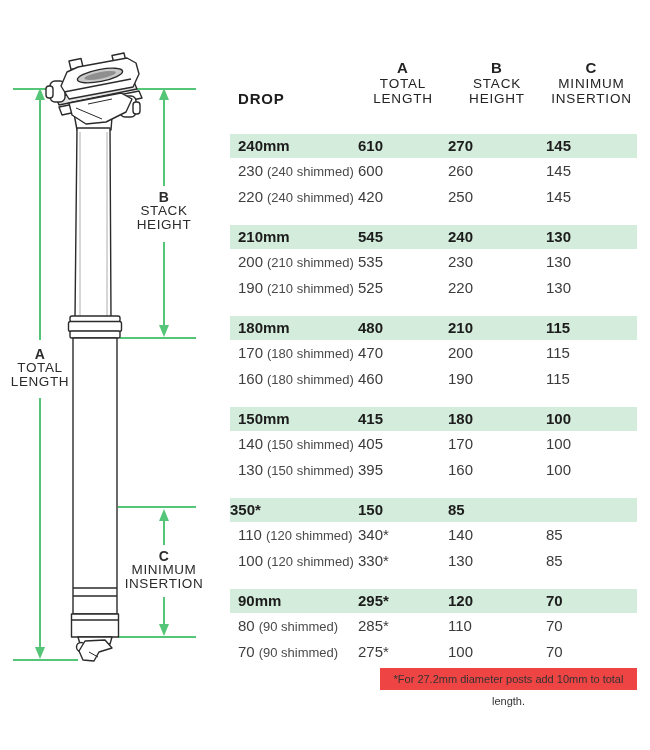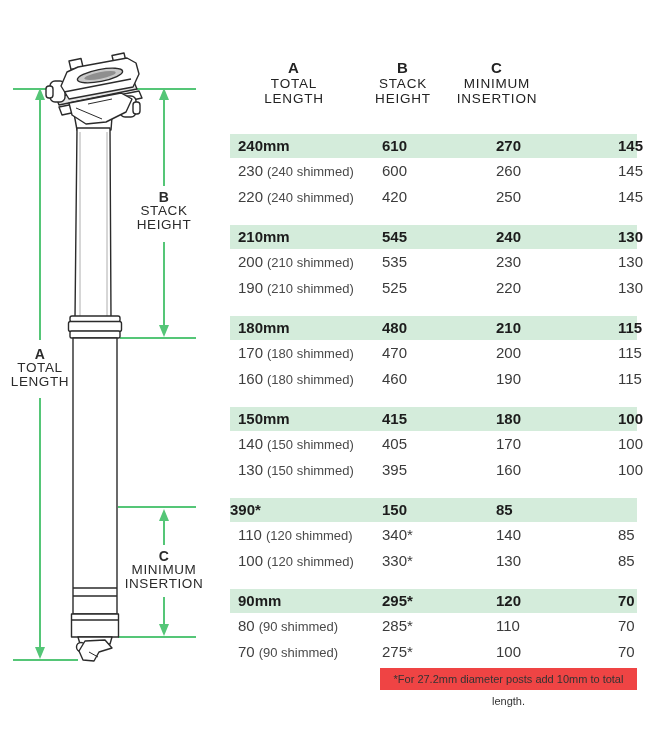--- a/index.html
+++ b/index.html
@@ -14,21 +14,21 @@
 
   
   #spec-table{position:absolute;left:230px;top:60px;width:407px;}
   .grid-row{display:grid;grid-template-columns:128px 90px 98px 91px;align-items:center;}
   .thead{align-items:end;margin-bottom:27px;}
   .th{text-align:center;font-size:13.5px;letter-spacing:0.8px;line-height:15.5px;color:#232323;}
   .th-letter{font-weight:bold;font-size:15px;letter-spacing:1px;}
   .th-drop{font-weight:bold;font-size:15px;letter-spacing:0.8px;padding-left:8px;color:#1c1c1c;}
 
   .tgroup{margin-bottom:15px;}
-  .trow{height:26px;gap:24px;}
+  .trow{height:26px;}
   .trow.band{height:24px;background:#d4ecdb;}
   .cell-drop{padding-left:8px;display:flex;align-items:baseline;gap:4px;white-space:nowrap;}
   .drop-main{font-weight:bold;font-size:15px;color:#1c1c1c;}
   .drop-sub{font-size:15px;color:#3f3f3f;}
   .note{font-size:13px;color:#4a4a4a;}
   .cell-num{text-align:left;font-size:15px;color:#3b3b3b;}
   .band .cell-num{font-weight:bold;color:#1c1c1c;}
 
   .footnote{position:absolute;left:380px;top:668px;width:257px;height:22px;line-height:22px;
             background:#ef4444;font-size:11px;color:#333;text-align:center;box-sizing:border-box;}
@@ -118,20 +118,21 @@
   </div>
   <div class="dim-label" style="left:109px;top:549px;width:110px">
     <div class="dim-letter">C</div>
     <div>MINIMUM</div>
     <div>INSERTION</div>
   </div>
 
   <div id="spec-table">
 
     <div class="grid-row thead">
+      <div class="th-drop">DROP</div>
       <div class="th">
         <div class="th-letter">A</div>
         <div>TOTAL</div>
         <div>LENGTH</div>
       </div>
       <div class="th">
         <div class="th-letter">B</div>
         <div>STACK</div>
         <div>HEIGHT</div>
       </div>
@@ -253,21 +254,21 @@
             <span class="note">(150 shimmed)</span>
           </div>
         <div class="cell-num">395</div>
         <div class="cell-num">160</div>
         <div class="cell-num">100</div>
       </div>
     </div>
 
     <div class="tgroup">
       <div class="grid-row trow band">
-        <div class="cell-num">390*</div>
+        <div class="cell-num">350*</div>
         <div class="cell-num">150</div>
         <div class="cell-num">85</div>
       </div>
       <div class="grid-row trow">
         <div class="cell-drop">
             <span class="drop-sub">110</span>
             <span class="note">(120 shimmed)</span>
           </div>
         <div class="cell-num">340*</div>
         <div class="cell-num">140</div>

